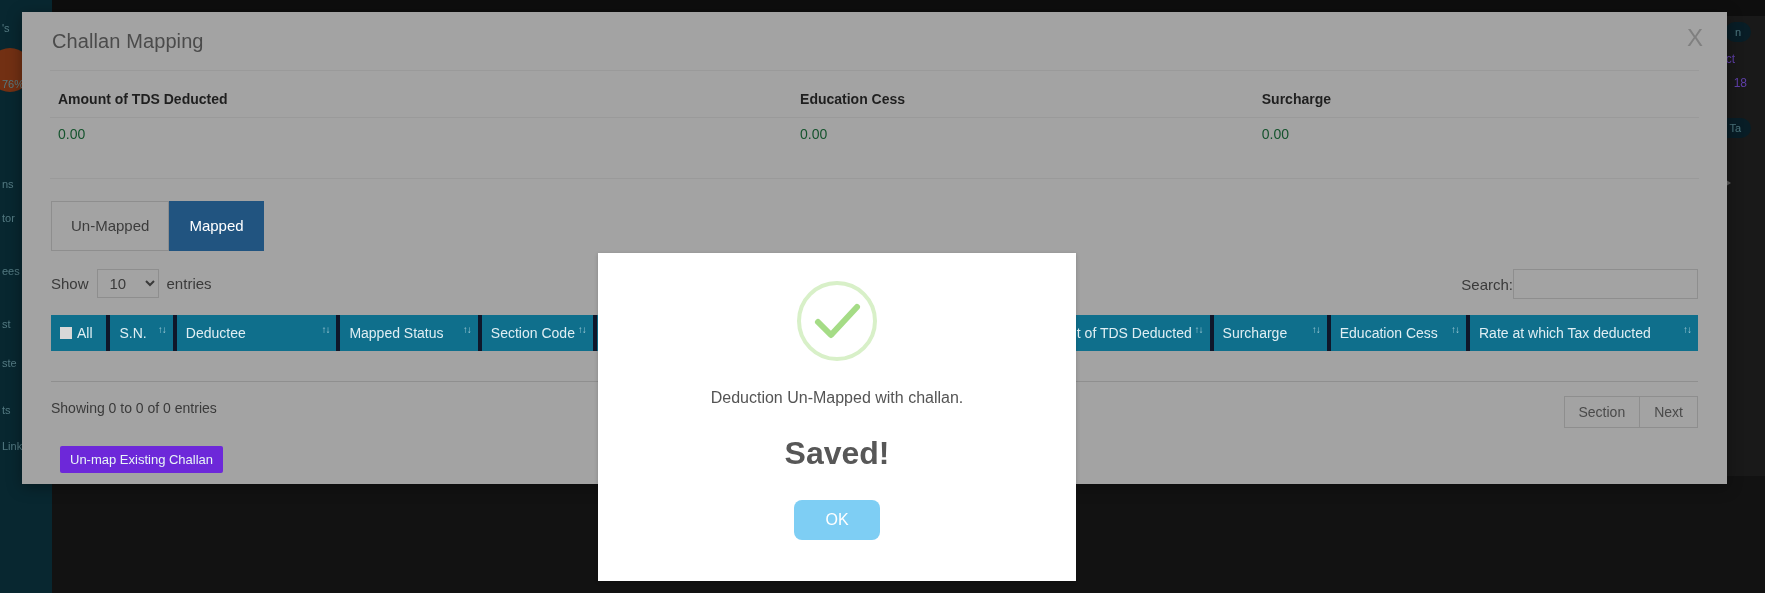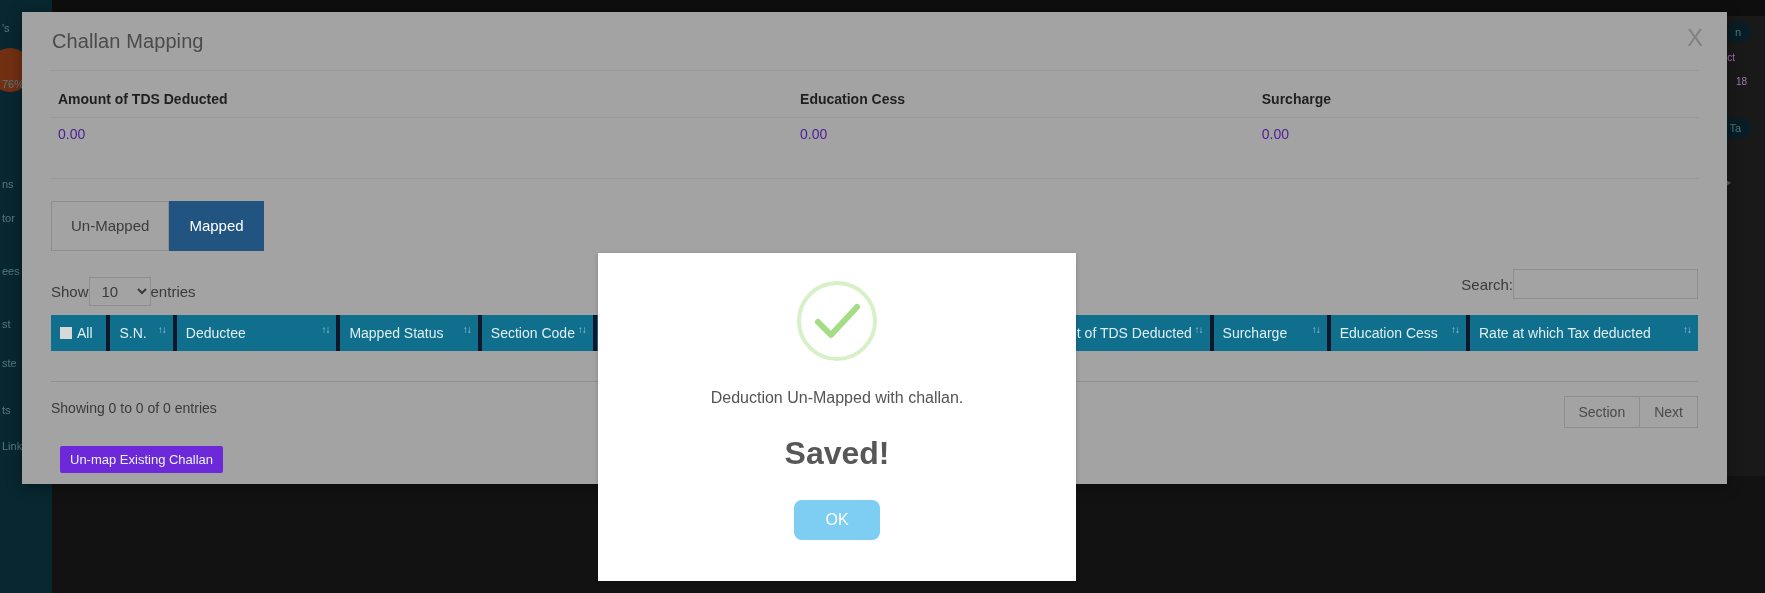--- a/index.html
+++ b/index.html
@@ -62,22 +62,22 @@
   #bg-arrow {
     position: absolute;
     right: 34px; top: 178px;
     width: 0; height: 0;
     border-left: 8px solid #8a8a8a;
     border-top: 5px solid transparent;
     border-bottom: 5px solid transparent;
   }
   .bg-dim-text {
     position: absolute;
-    color: #f0abfc;
-    font-size: 10px;
+    color: #8b5cf6;
+    font-size: 12px;
     white-space: nowrap;
   }
 
   
   #modal-overlay {
     position: absolute;
     inset: 0;
     background: rgba(0,0,0,0.32);
   }
 
@@ -131,21 +131,21 @@
     font-size: 14px;
     font-weight: 700;
     color: #1f1f1f;
     padding: 6px 8px 10px 8px;
     border-bottom: 1px solid #9a9a9a;
   }
   #summary-table td {
     text-align: left;
     font-size: 14px;
     font-weight: 400;
-    color: #4c1d95;
+    color: #14532d;
     padding: 8px 8px 10px 8px;
   }
   .col-1 { width: 45%; }
   .col-2 { width: 28%; }
   .col-3 { width: 27%; }
 
   #section-divider {
     height: 1px;
     background: #9a9a9a;
     margin: 26px 28px 0 28px;
@@ -176,23 +176,23 @@
   #table-controls {
     position: relative;
     margin: 18px 29px 0 29px;
     height: 34px;
   }
   #length-control {
     position: absolute;
     left: 0; top: 0;
     display: flex;
     align-items: center;
+    gap: 8px;
     font-size: 15px;
     color: #3a3a3a;
-    margin-top: 8px;
   }
   #entries-select {
     font-family: "Liberation Sans", sans-serif;
     font-size: 15px;
     padding: 4px 4px 4px 8px;
     border: 1px solid #8e8e8e;
     background: transparent;
     color: #3a3a3a;
     width: 62px;
     cursor: pointer;

